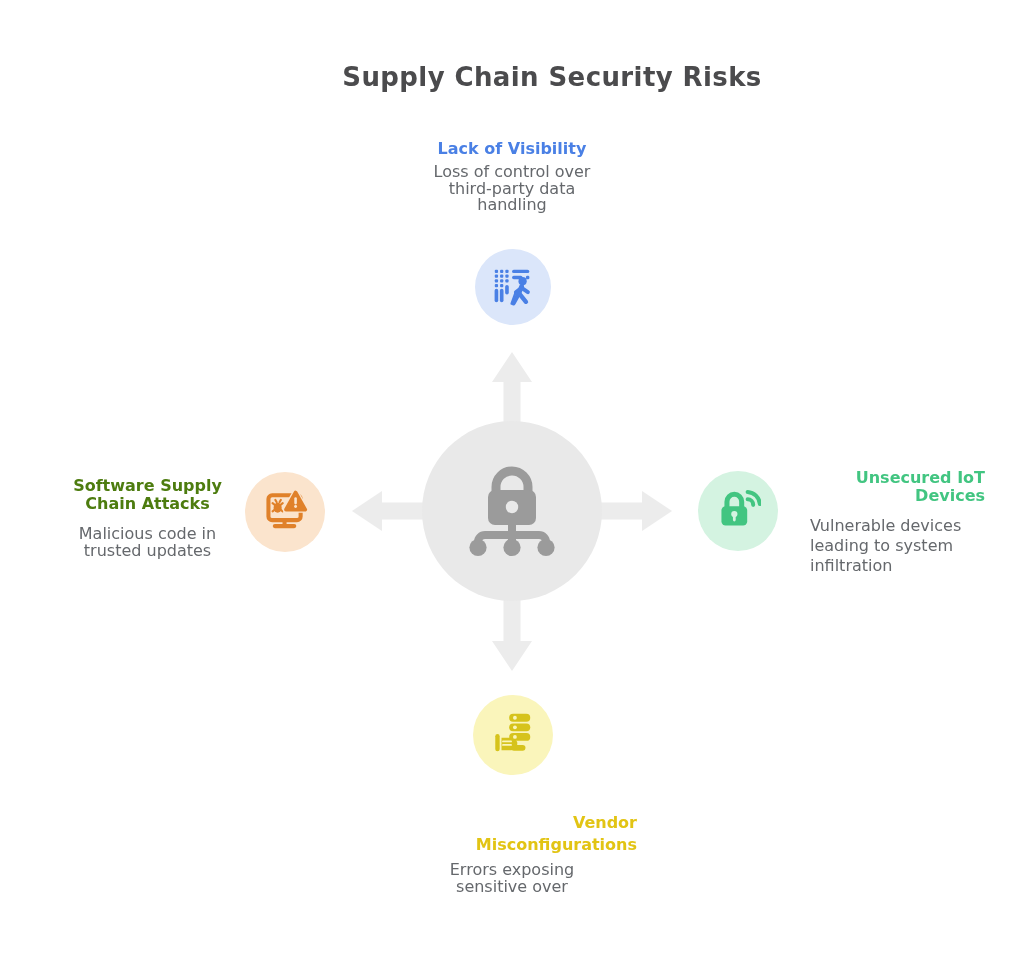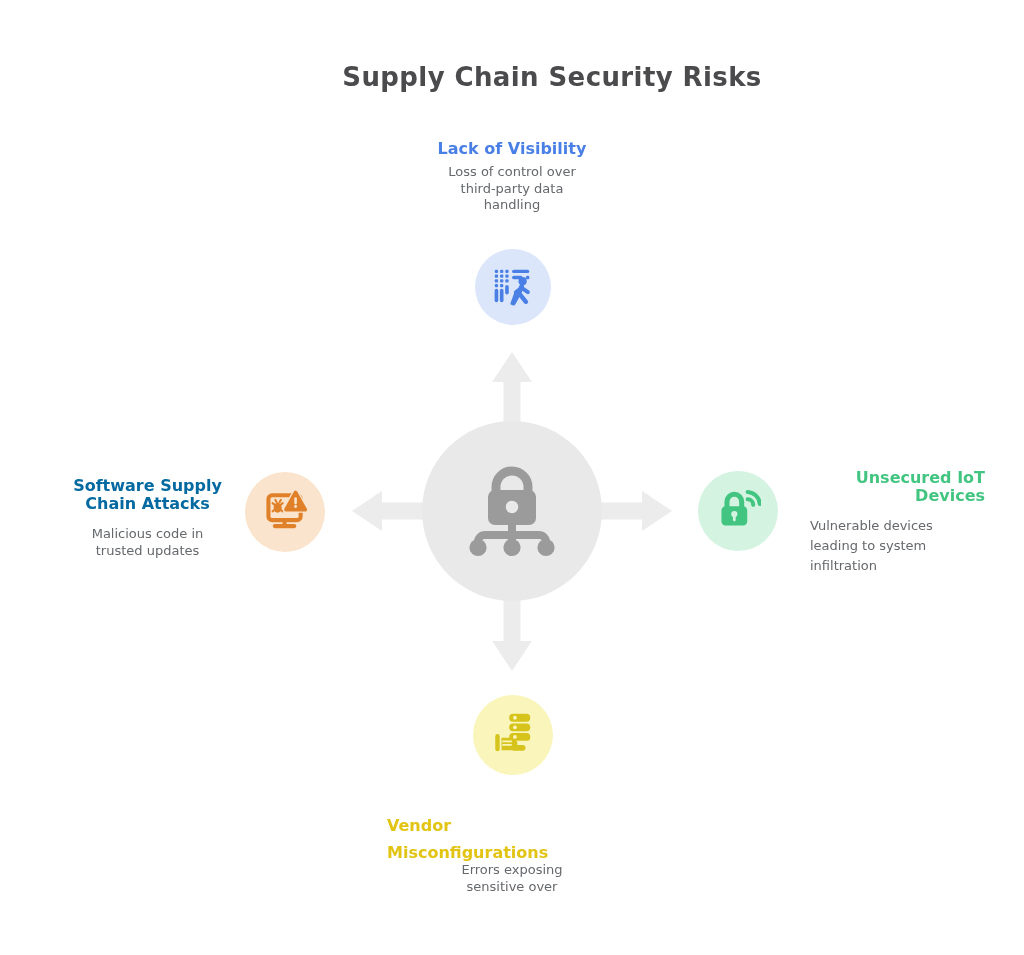--- a/index.html
+++ b/index.html
@@ -6,32 +6,32 @@
   .canvas{
     position:relative;width:1024px;height:955px;background:#ffffff;
     font-family:"DejaVu Sans","Liberation Sans",sans-serif;overflow:hidden;
   }
   .abs{position:absolute;}
   .title{
     top:62px;left:0;width:1024px;text-align:center;
     font-size:26px;font-weight:bold;color:#4b4b4d;letter-spacing:.4px;padding-left:40px;
   }
   .heading{font-weight:bold;font-size:16px;line-height:18px;white-space:pre-line;}
-  .desc{font-size:13px;line-height:17px;color:#65686c;white-space:pre-line;}
+  .desc{font-size:16px;line-height:17px;color:#65686c;white-space:pre-line;}
 
   .heading-top{top:132px;left:0;width:1024px;text-align:center;color:#4a80e5;margin-top:8px;}
   .desc-top{top:164px;left:402px;width:220px;text-align:center;line-height:16.5px;}
 
   .heading-right{top:469px;left:810px;width:175px;text-align:right;color:#42c581;}
   .desc-right{top:516px;left:810px;width:165px;text-align:left;line-height:20px;}
 
-  .heading-bottom{top:812px;left:387px;width:250px;text-align:left;line-height:27px;color:#e2c414;}
+  .heading-bottom{top:812px;left:387px;width:250px;text-align:right;line-height:22px;color:#e2c414;}
   .desc-bottom{top:861px;left:412px;width:200px;text-align:center;}
 
-  .heading-left{top:477px;left:50px;width:195px;text-align:center;color:#0369a1;}
+  .heading-left{top:477px;left:50px;width:195px;text-align:center;color:#4d7c0f;}
   .desc-left{top:525px;left:50px;width:195px;text-align:center;}
 
   .bubble{border-radius:50%;display:flex;align-items:center;justify-content:center;}
   .bubble-top{left:475px;top:249px;width:76px;height:76px;background:#dbe6fa;}
   .bubble-right{left:698px;top:471px;width:80px;height:80px;background:#d4f3e1;}
   .bubble-bottom{left:473px;top:695px;width:80px;height:80px;background:#faf5bb;}
   .bubble-left{left:245px;top:472px;width:80px;height:80px;background:#fbe4cd;}
 
   .hub-svg{left:338px;top:338px;}
   .hub-icon-svg{left:466px;top:462px;}

